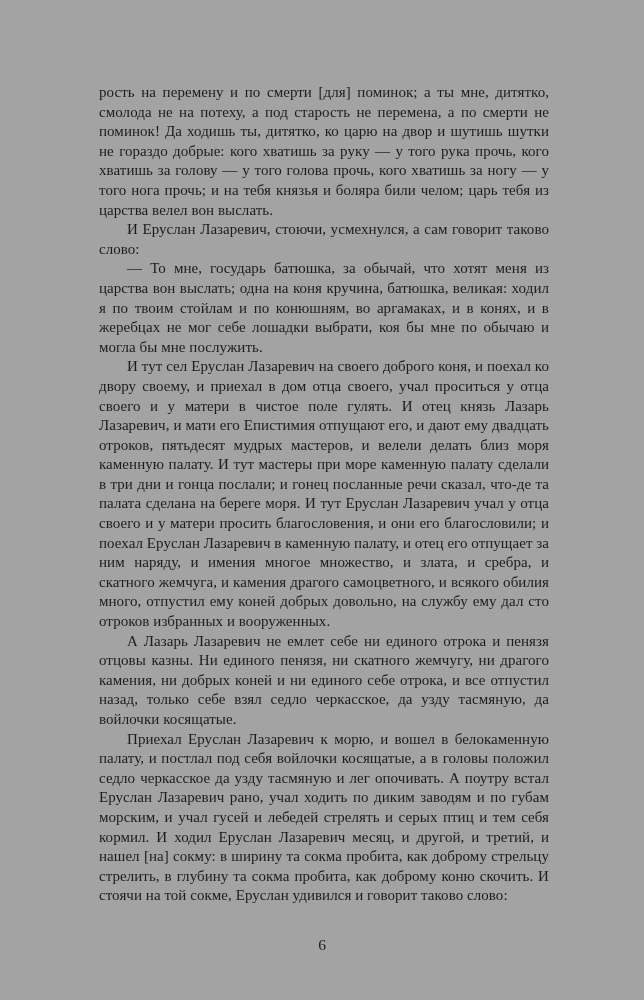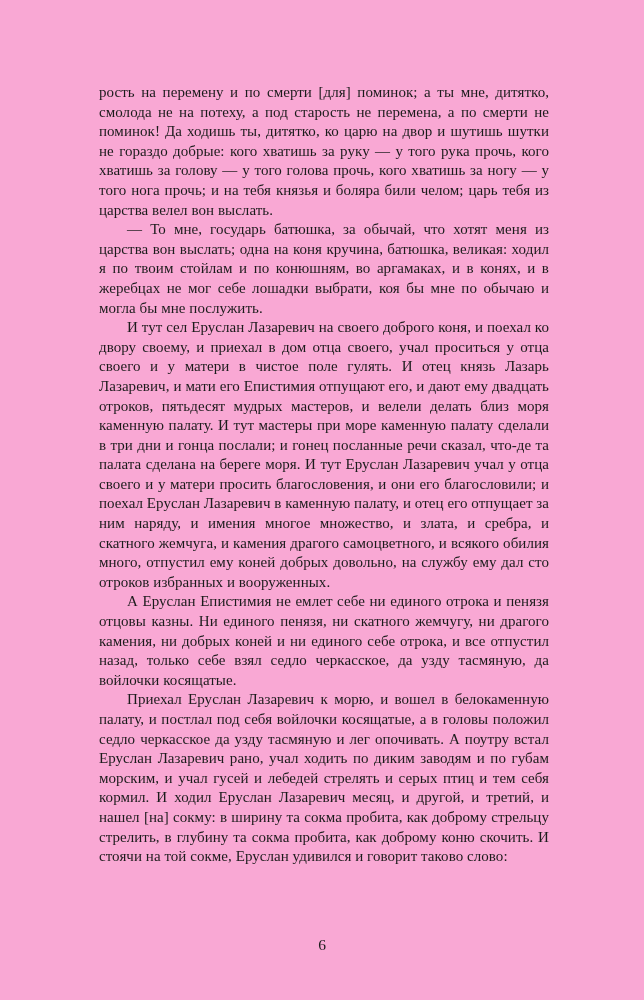--- a/index.html
+++ b/index.html
@@ -8,21 +8,21 @@
   }
   body {
     background: #e9e9e9;
     font-family: "Liberation Serif", "DejaVu Serif", serif;
   }
   .page {
     position: relative;
     width: 644px;
     height: 1000px;
     margin: 0 auto;
-    background: #f9a8d4;
+    background: #a3a3a3;
     overflow: hidden;
   }
   .text-block {
     position: absolute;
     left: 99px;
     top: 83px;
     width: 450px;
     text-align: justify;
     font-size: 15px;
     line-height: 19.6px;
@@ -47,20 +47,21 @@
     font-size: 15.5px;
     color: #1c1c1c;
   }
 </style>
 </head>
 <body>
 
 <div class="page">
   <div class="text-block">
     <p class="para">рость на перемену и по смерти [для] поминок; а ты мне, дитятко, смолода не на потеху, а под старость не перемена, а по смерти не поминок! Да ходишь ты, дитятко, ко царю на двор и шутишь шутки не гораздо добрые: кого хватишь за руку — у того рука прочь, кого хватишь за голову — у того голова прочь, кого хватишь за ногу — у того нога прочь; и на тебя князья и боляра били челом; царь тебя из царства велел вон выслать.</p>
+    <p class="para indent">И Еруслан Лазаревич, стоючи, усмехнулся, а сам говорит таково слово:</p>
     <p class="para indent">— То мне, государь батюшка, за обычай, что хотят меня из царства вон выслать; одна на коня кручина, батюшка, великая: ходил я по твоим стойлам и по конюшням, во аргамаках, и в конях, и в жеребцах не мог себе лошадки выбрати, коя бы мне по обычаю и могла бы мне послужить.</p>
     <p class="para indent">И тут сел Еруслан Лазаревич на своего доброго коня, и поехал ко двору своему, и приехал в дом отца своего, учал проситься у отца своего и у матери в чистое поле гулять. И отец князь Лазарь Лазаревич, и мати его Епистимия отпущают его, и дают ему двадцать отроков, пятьдесят мудрых мастеров, и велели делать близ моря каменную палату. И тут мастеры при море каменную палату сделали в три дни и гонца послали; и гонец посланные речи сказал, что-де та палата сделана на береге моря. И тут Еруслан Лазаревич учал у отца своего и у матери просить благословения, и они его благословили; и поехал Еруслан Лазаревич в каменную палату, и отец его отпущает за ним наряду, и имения многое множество, и злата, и сребра, и скатного жемчуга, и камения драгого самоцветного, и всякого обилия много, отпустил ему коней добрых довольно, на службу ему дал сто отроков избранных и вооруженных.</p>
-    <p class="para indent">А Еруслан Епистимия не емлет себе ни единого отрока и пенязя отцовы казны. Ни единого пенязя, ни скатного жемчугу, ни драгого камения, ни добрых коней и ни единого себе отрока, и все отпустил назад, только себе взял седло черкасское, да узду тасмяную, да войлочки косящатые.</p>
+    <p class="para indent">А Лазарь Лазаревич не емлет себе ни единого отрока и пенязя отцовы казны. Ни единого пенязя, ни скатного жемчугу, ни драгого камения, ни добрых коней и ни единого себе отрока, и все отпустил назад, только себе взял седло черкасское, да узду тасмяную, да войлочки косящатые.</p>
     <p class="para indent">Приехал Еруслан Лазаревич к морю, и вошел в белокаменную палату, и постлал под себя войлочки косящатые, а в головы положил седло черкасское да узду тасмяную и лег опочивать. А поутру встал Еруслан Лазаревич рано, учал ходить по диким заводям и по губам морским, и учал гусей и лебедей стрелять и серых птиц и тем себя кормил. И ходил Еруслан Лазаревич месяц, и другой, и третий, и нашел [на] сокму: в ширину та сокма пробита, как доброму стрельцу стрелить, в глубину та сокма пробита, как доброму коню скочить. И стоячи на той сокме, Еруслан удивился и говорит таково слово:</p>
   </div>
 
   <div class="page-number">6</div>
 </div>
 
 </body></html>

